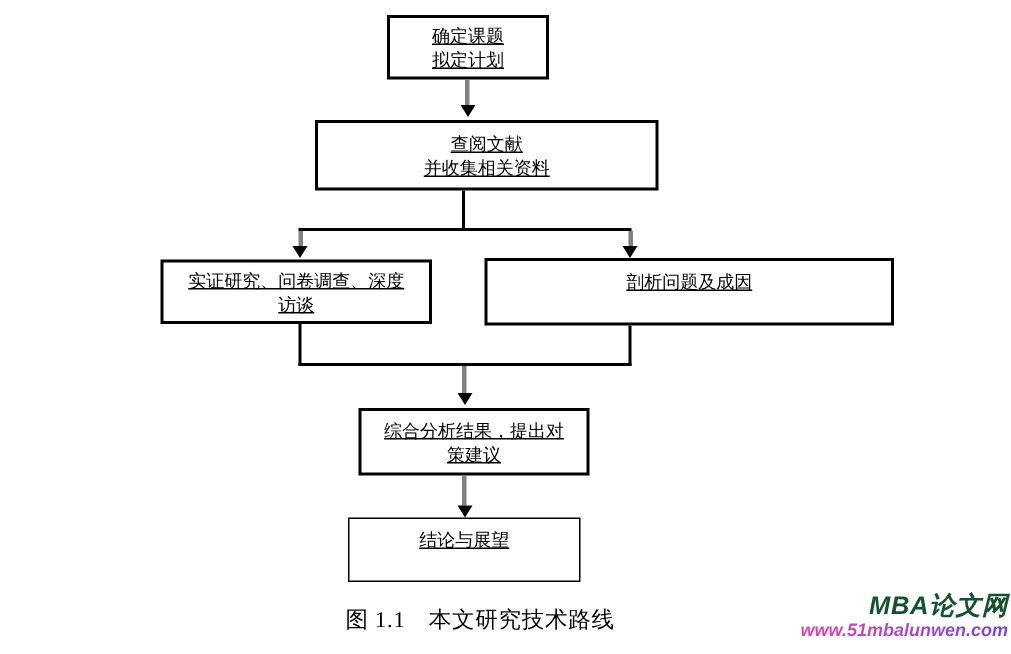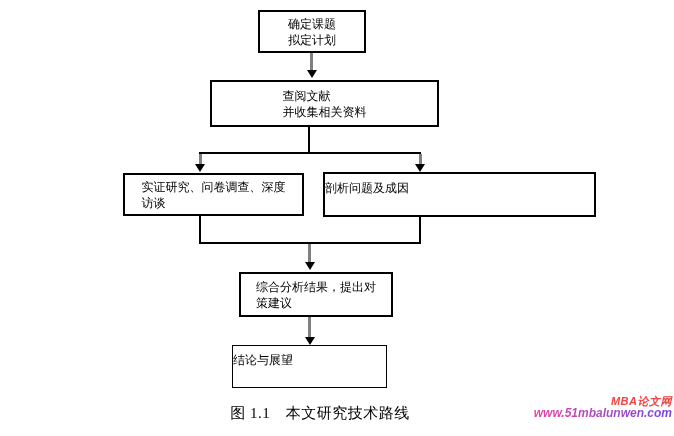--- a/index.html
+++ b/index.html
@@ -12,22 +12,23 @@
     font-family: "Liberation Sans", "DejaVu Sans", sans-serif;
     overflow: hidden;
   }
   .node {
     position: absolute;
     border: 2px solid #000000;
     background: #ffffff;
     color: #000000;
     font-size: 12px;
     line-height: 16px;
-    text-align: left;
+    text-align: center;
     white-space: pre-line;
+    text-decoration: underline;
   }
   .node.v-center { display: flex; align-items: center; justify-content: center; }
   .node.v-top { padding-top: 6px; }
   .node.thin { border-width: 1px; }
   .hline, .vline { position: absolute; background: #000000; }
   .stem { position: absolute; width: 3px; background: #808080; }
   .ahead {
     position: absolute;
     width: 0; height: 0;
     border-left: 5px solid transparent;
@@ -45,22 +46,22 @@
   }
   .watermark {
     position: absolute;
     right: 2px; top: 395px;
     text-align: right;
     font-style: italic;
     line-height: 1.1;
   }
   .wm-title {
     font-weight: bold;
-    font-size: 11px;
-    color: #ef4444;
+    font-size: 17px;
+    color: #14532d;
     letter-spacing: 0.5px;
   }
   .wm-url {
     font-size: 12px;
     font-weight: bold;
     background: linear-gradient(90deg, #ee3f9e 0%, #a94bc4 55%, #7544da 100%);
     -webkit-background-clip: text;
     background-clip: text;
     color: transparent;
     padding-left: 12px;
@@ -80,21 +81,21 @@
   <div class="node v-center" style="left:210px; top:80px; width:229px; height:47px;">查阅文献
 并收集相关资料</div>
 
   <div class="vline" style="left:308px; top:127px; width:2px; height:27px;"></div>
   <div class="hline" style="left:199px; top:152px; width:222px; height:2px;"></div>
   <div class="stem" style="left:199px; top:154px; height:10px;"></div>
   <div class="ahead" style="left:195px; top:164px;"></div>
   <div class="stem" style="left:419px; top:154px; height:10px;"></div>
   <div class="ahead" style="left:415px; top:164px;"></div>
 
-  <div class="node v-center" style="left:107px; top:173px; width:181px; height:43px;margin-left:16px;">实证研究、问卷调查、深度
+  <div class="node v-center" style="left:107px; top:173px; width:181px; height:43px;">实证研究、问卷调查、深度
 访谈</div>
 
   <div class="node v-top" style="left:323px; top:172px; width:273px; height:45px;">剖析问题及成因</div>
 
   <div class="vline" style="left:199px; top:216px; width:2px; height:28px;"></div>
   <div class="vline" style="left:419px; top:217px; width:2px; height:27px;"></div>
   <div class="hline" style="left:199px; top:242px; width:222px; height:2px;"></div>
   <div class="stem" style="left:308px; top:244px; height:18px;"></div>
   <div class="ahead" style="left:305px; top:262px;"></div>
 

